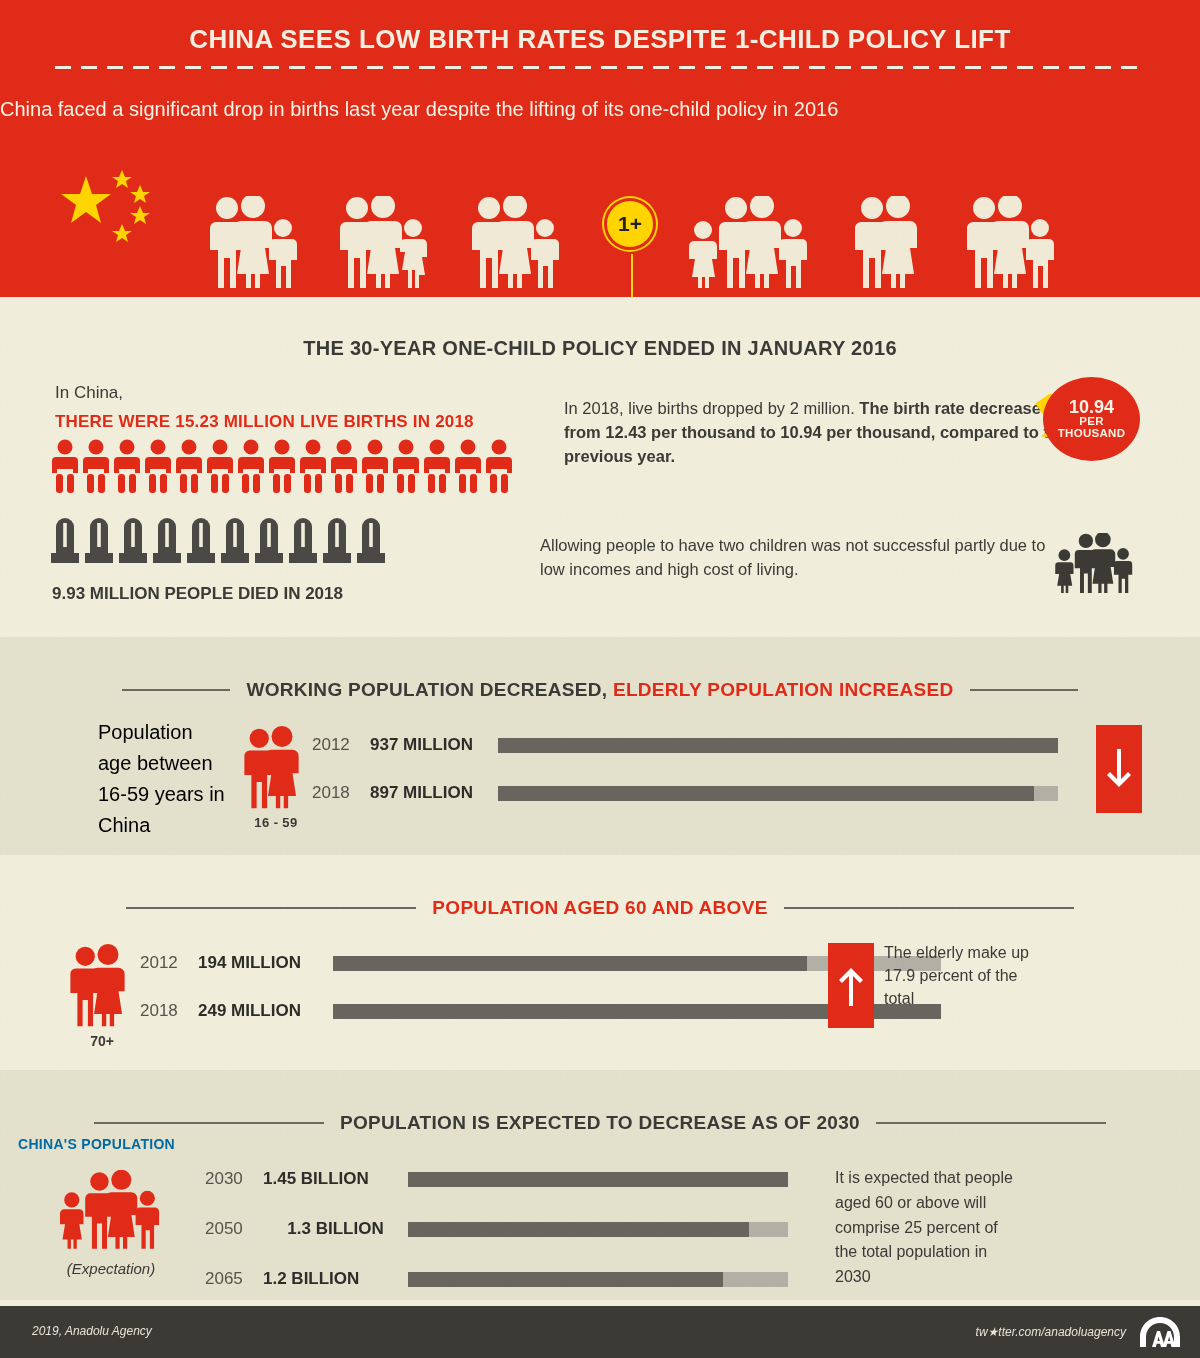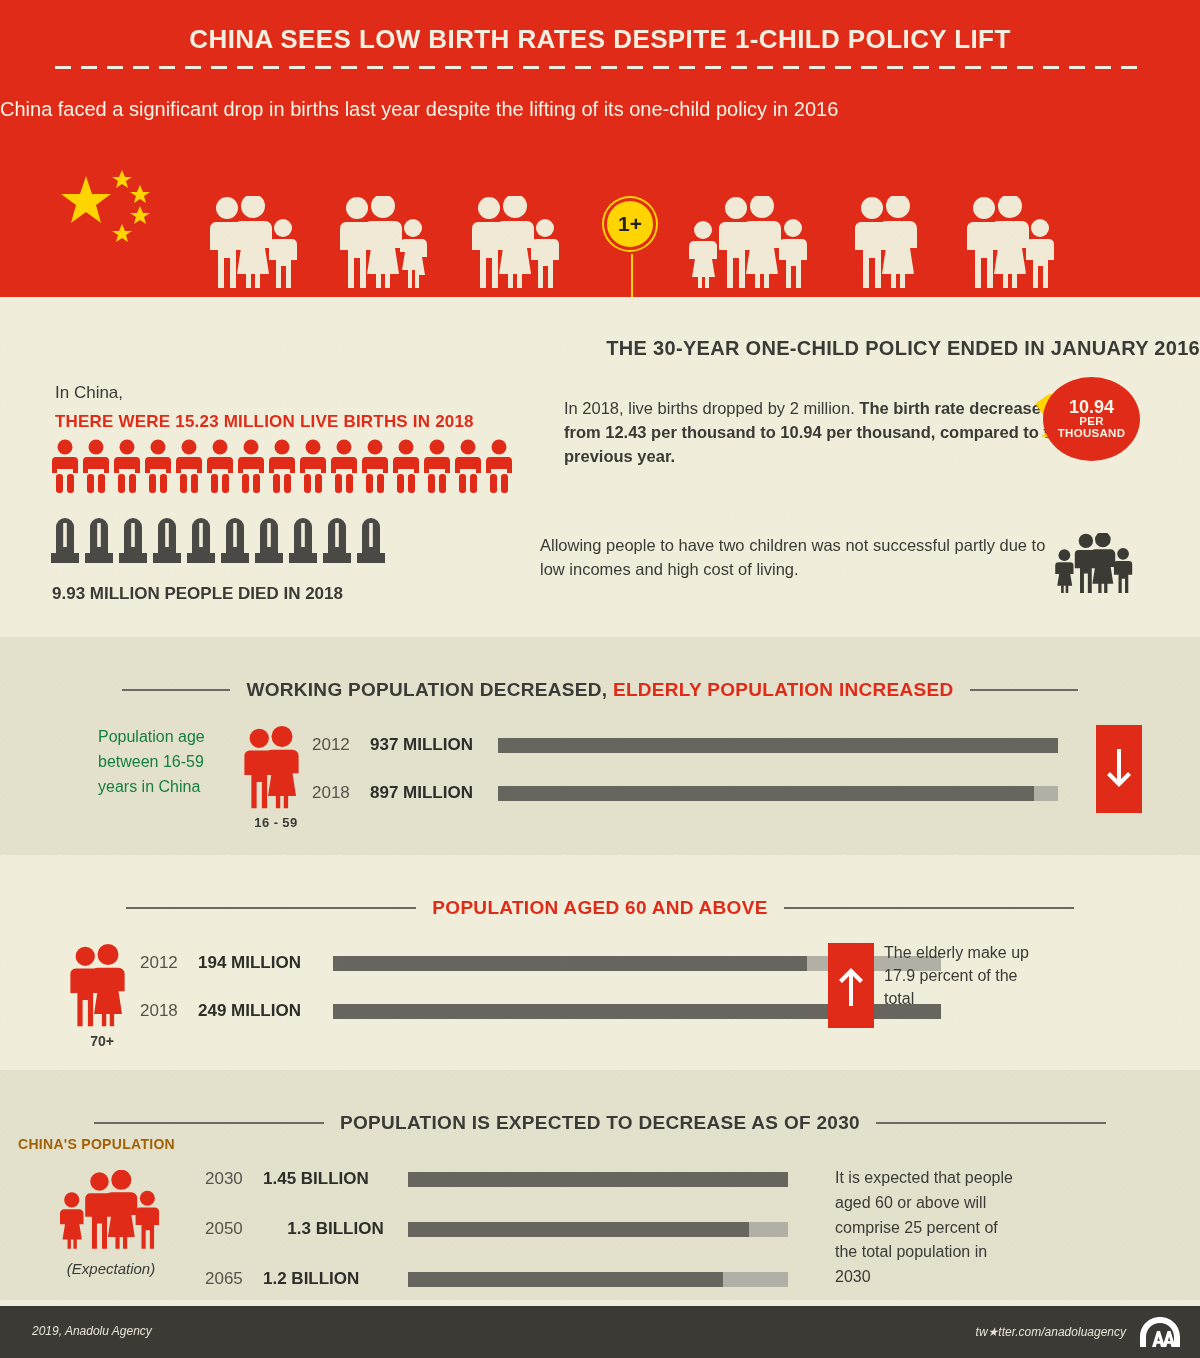--- a/index.html
+++ b/index.html
@@ -51,21 +51,21 @@
   .badge-stem { position:absolute; left:27px; top:56px; width:2px; height:48px; background:#ffd400; }
   .badge-dot { position:absolute; left:20px; top:100px; width:15px; height:15px; border-radius:50%; background:#54524b; }
 
   .hline {
     position:absolute; left:55px; top:303px; width:1090px; height:3px; background:#6b6963;
   }
 
   
   .sec1 { position:absolute; left:0; top:297px; width:1200px; height:340px; background:#f0eeda; }
   .sec-head-1 {
-    position:absolute; left:0; top:40px; width:1200px; text-align:right;
+    position:absolute; left:0; top:40px; width:1200px; text-align:center;
     color:#3b3a36; font-size:20px; font-weight:bold; letter-spacing:0.3px;
   }
   .inchina { position:absolute; left:55px; top:86px; color:#3b3a36; font-size:17px; }
   .births-line { position:absolute; left:55px; top:115px; color:#e02b18; font-size:17px; font-weight:bold; letter-spacing:0.2px; }
   .babies { position:absolute; left:52px; top:142px; width:470px; height:56px; }
   .tombs { position:absolute; left:50px; top:218px; width:345px; height:50px; }
   .died-line { position:absolute; left:52px; top:275px; color:#3b3a36; font-size:17px; font-weight:bold;margin-top:12px; }
 
   .para1 { position:absolute; left:564px; top:100px; width:505px; font-size:16.5px; color:#3b3a36; line-height:1.45; }
   .para1 b { font-weight:bold; }
@@ -84,42 +84,42 @@
 
   .fam-dark { position:absolute; left:1050px; top:533px; }
 
   
   .sec2 { position:absolute; left:0; top:637px; width:1200px; height:218px; background:#e3e0cc; }
   .sec-head-wrap { position:absolute; left:0; top:42px; width:1200px; display:flex; align-items:center; justify-content:center; gap:16px; }
   .sec-rule { height:2px; background:#6b6963; }
   .sec-title { font-size:19px; font-weight:bold; letter-spacing:0.3px; color:#3b3a36; white-space:nowrap; }
   .sec-title .red { color:#e02b18; }
 
-  .lbl-block { position:absolute; left:98px; top:88px; width:130px; font-size:16px; color:#15803d; line-height:1.55; }
+  .lbl-block { position:absolute; left:98px; top:80px; width:130px; font-size:20px; color:#000000; line-height:1.55; }
   .icon1659 { position:absolute; left:240px; top:88px; }
   .cap1659 { position:absolute; left:240px; top:178px; width:72px; text-align:center; font-size:13px; font-weight:bold; color:#3b3a36; letter-spacing:0.4px; }
 
   .rowset { position:absolute; }
   .rw { display:flex; align-items:center; height:26px; }
   .rw .yr { width:58px; font-size:17px; color:#55534c; }
   .rw .vl { width:120px; font-size:17px; font-weight:bold; color:#2e2d29; }
   .track { height:15px; background:#b2afa4; position:relative; }
   .fill { height:15px; background:#68655e; position:absolute; left:0; top:0; }
 
   .flagbtn { position:absolute; width:46px; background:#e02b18; display:flex; align-items:center; justify-content:center; }
 
   
   .sec3 { position:absolute; left:0; top:855px; width:1200px; height:215px; background:#f0eeda; }
   .icon60 { position:absolute; left:66px; top:88px; }
   .cap60 { position:absolute; left:66px; top:178px; width:72px; text-align:center; font-size:14px; font-weight:bold; color:#3b3a36; }
   .note3 { position:absolute; left:884px; top:86px; width:160px; font-size:16px; color:#3b3a36; line-height:1.45; }
 
   
   .sec4 { position:absolute; left:0; top:1070px; width:1200px; height:230px; background:#e3e0cc; }
-  .chinapop { position:absolute; left:18px; top:66px; font-size:14px; font-weight:bold; color:#a16207; letter-spacing:0.3px; }
+  .chinapop { position:absolute; left:18px; top:66px; font-size:14px; font-weight:bold; color:#0369a1; letter-spacing:0.3px; }
   .icon-fam4 { position:absolute; left:60px; top:100px; }
   .expect { position:absolute; left:36px; top:190px; width:150px; text-align:center; font-size:15px; font-style:italic; color:#3b3a36; }
   .note4 { position:absolute; left:835px; top:96px; width:185px; font-size:16px; color:#3b3a36; line-height:1.55; }
 
   
   .footer { position:absolute; left:0; top:1306px; width:1200px; height:52px; background:#3c3a35; }
   .foot-left { position:absolute; left:32px; top:18px; font-size:12px; color:#e8e5d6; font-style:italic; }
   .foot-right { position:absolute; right:74px; top:19px; font-size:12px; color:#e8e5d6; font-style:italic; }
   .aa-logo { position:absolute; right:18px; top:10px; width:44px; height:32px; }
 

